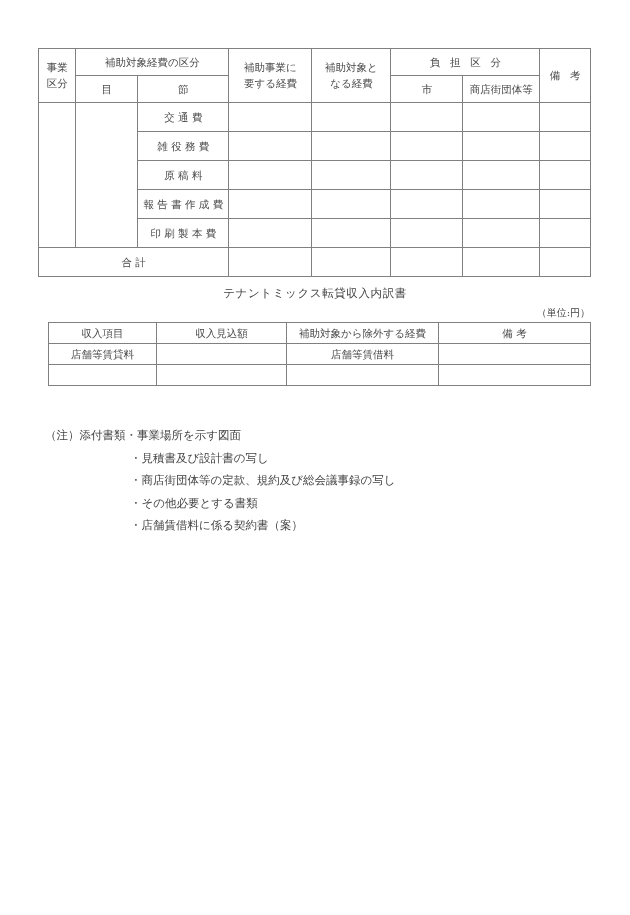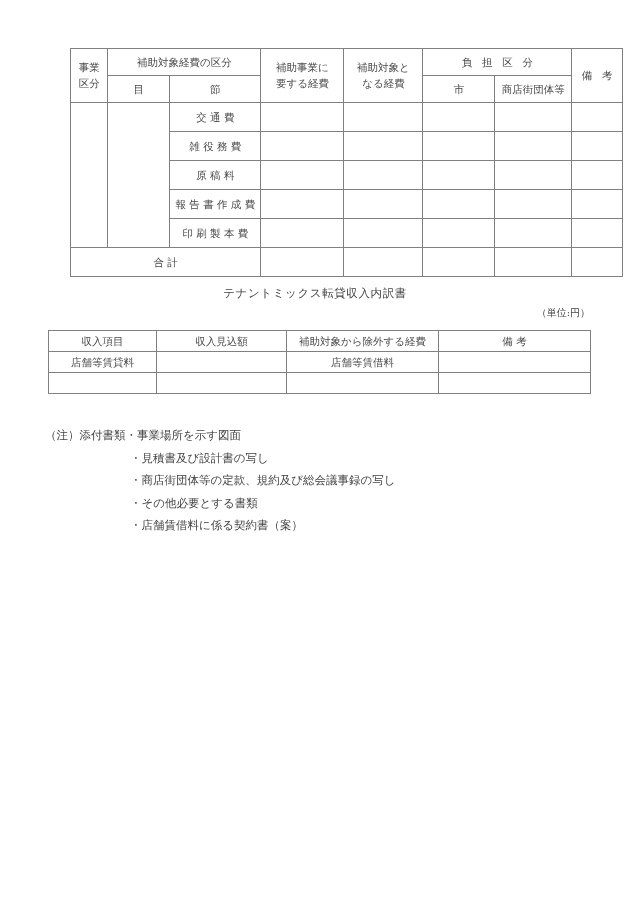--- a/index.html
+++ b/index.html
@@ -35,21 +35,20 @@
   .doc-table td.blank { }
 
   
   .sp1 { letter-spacing: 3.2px; text-indent: 3.2px; }
 
   
   #table-expense {
     left: 38px;
     top: 48px;
     width: 553px;
-    margin-left: 32px;
   }
   #table-expense td { height: 28px; }
   #table-expense td.hdr-tall { height: 26px; }
   #table-expense .two-line { line-height: 1.45; }
 
   
   #income-title {
     position: absolute;
     left: 0;
     top: 286px;
@@ -65,21 +64,20 @@
     top: 306px;
     font-size: 10px;
     color: #444;
   }
 
   
   #table-income {
     left: 48px;
     top: 322px;
     width: 542px;
-    margin-top: 8px;
   }
   #table-income td { height: 20px; }
 
   
   #notes {
     position: absolute;
     left: 45px;
     top: 424px;
     font-size: 11.5px;
     line-height: 22.5px;

